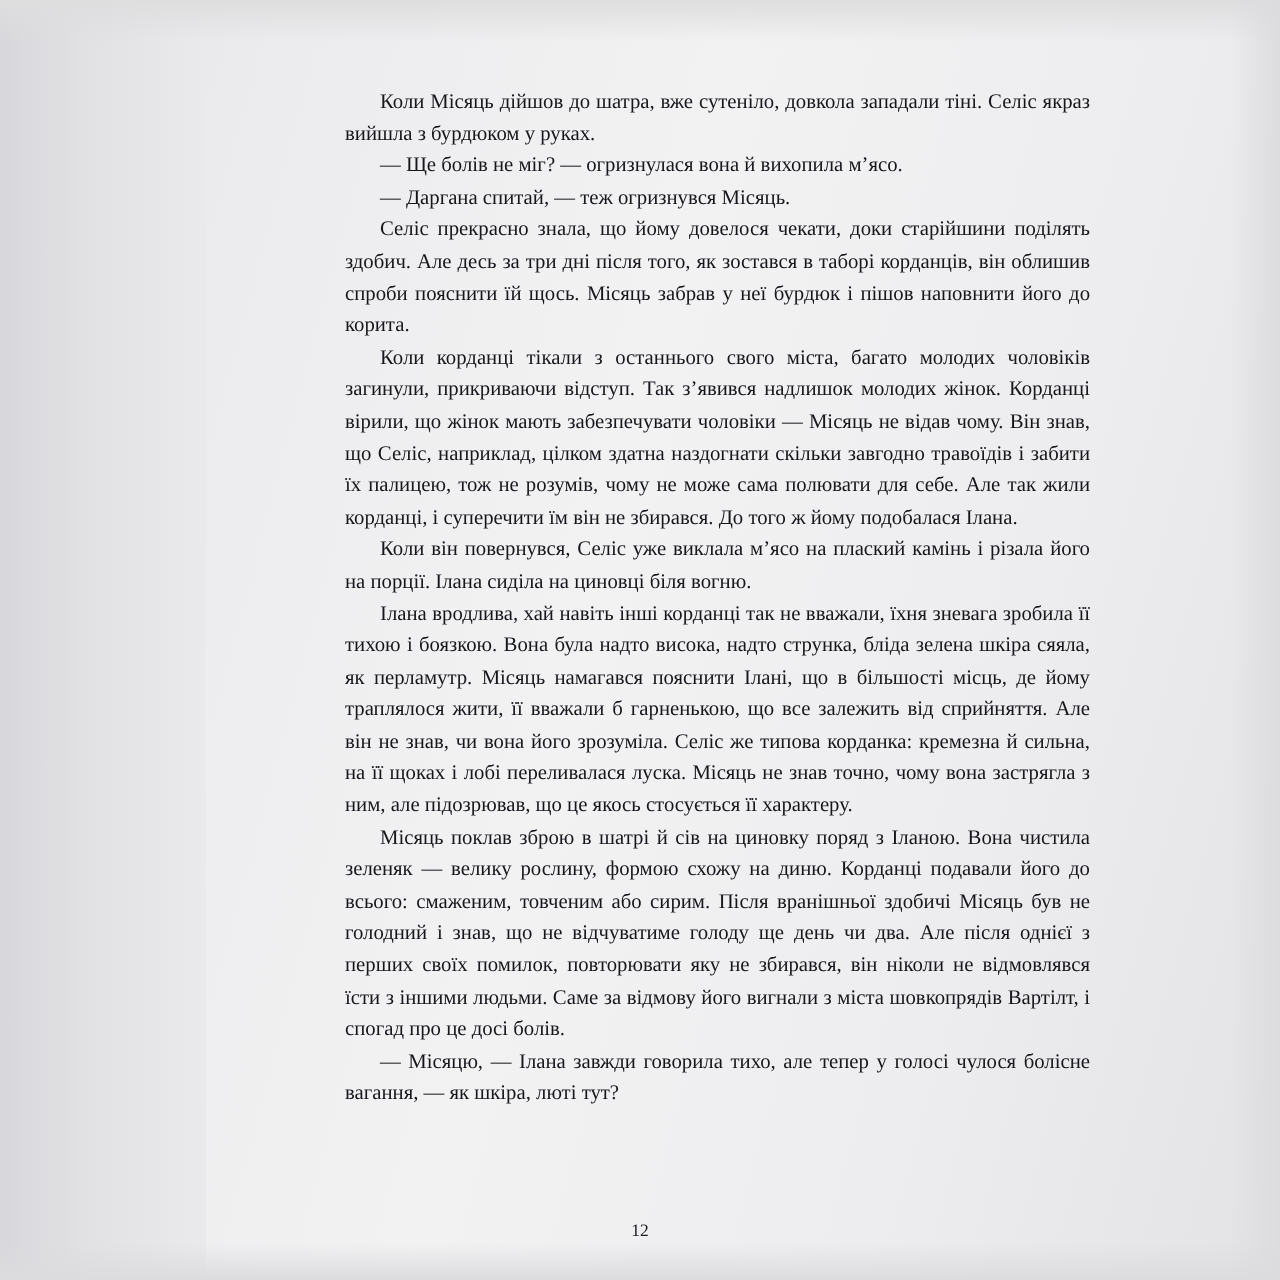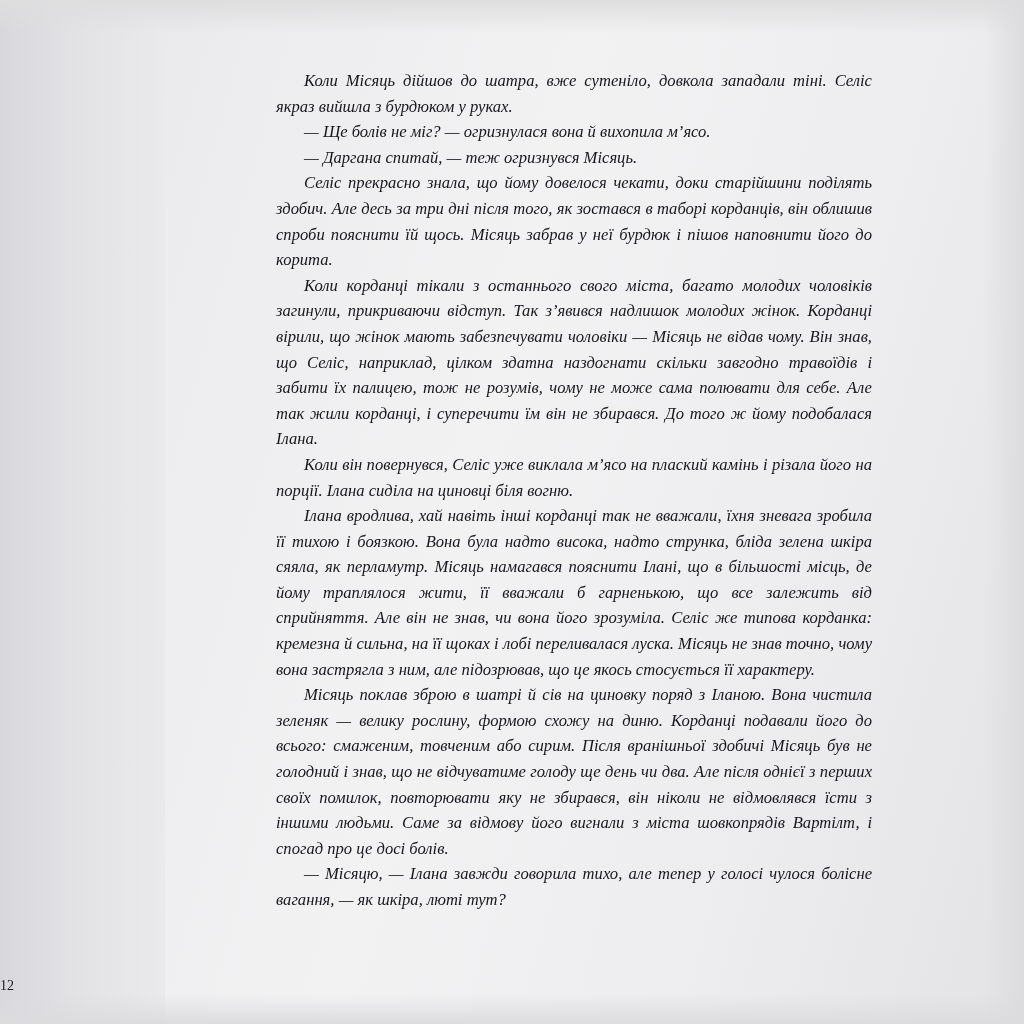--- a/index.html
+++ b/index.html
@@ -61,34 +61,34 @@
     position: absolute;
     left: 276px;
     top: 68px;
     width: 596px;
     color: #16161c;
     font-size: 16.6px;
     line-height: 25.6px;
     text-align: justify;
     text-justify: inter-word;
     hyphens: manual;
-    font-style: italic;
   }
   .text-block p {
     margin: 0;
     text-indent: 28px;
   }
   .text-block p.dialogue {
     text-indent: 28px;
   }
   .folio {
     position: absolute;
     left: 0;
     top: 978px;
     width: 1024px;
+    text-align: center;
     font-size: 14px;
     color: #1b1b20;
     font-family: "Liberation Serif", serif;
   }
 </style>
 </head>
 <body>
 
 <div class="page">
   <div class="gutter-shadow"></div>

